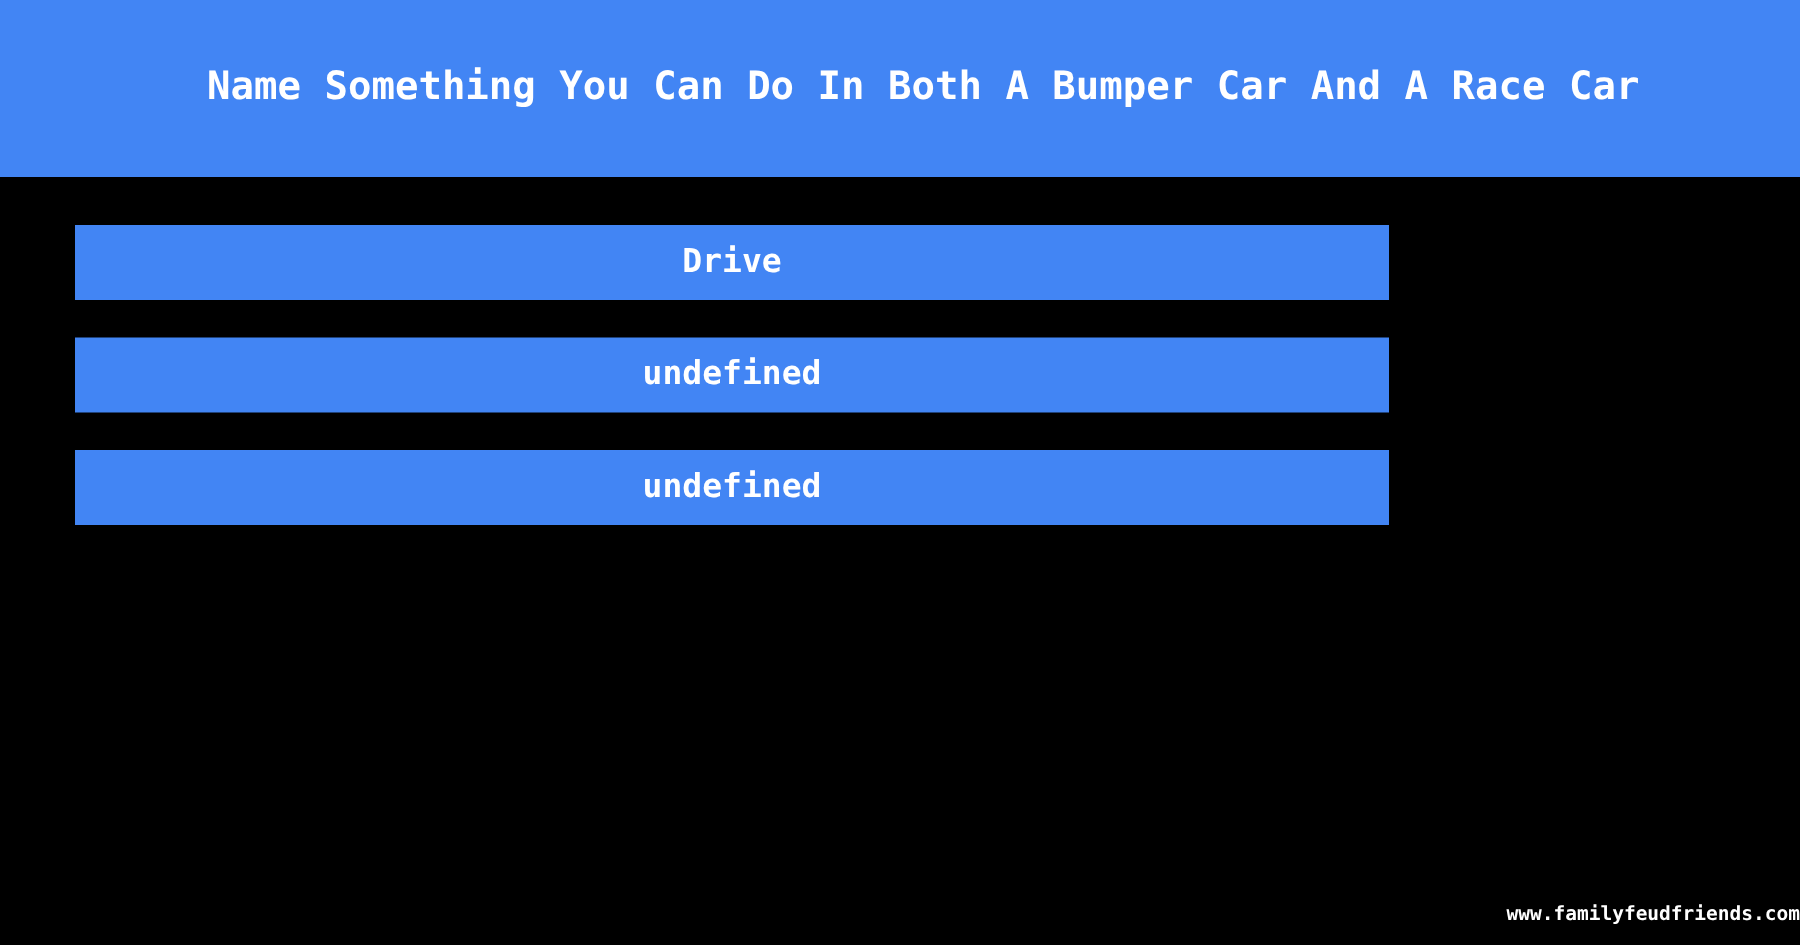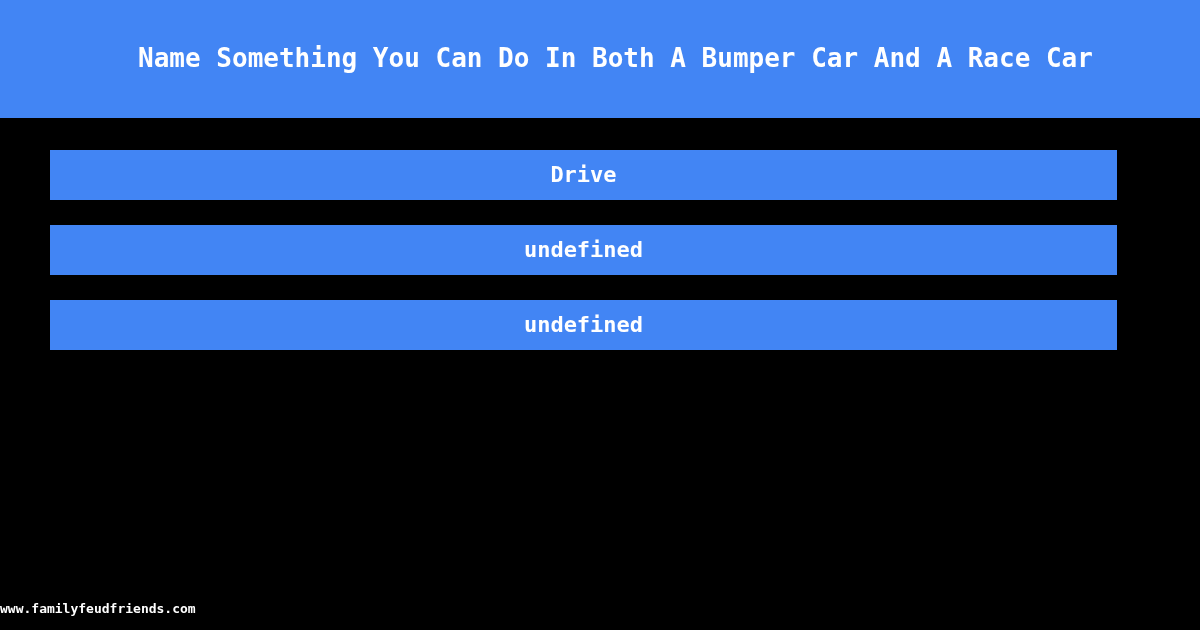--- a/index.html
+++ b/index.html
@@ -49,21 +49,21 @@
   }
 
   
   #answers-list {
     position: absolute;
     left: 50px;
     top: 150px;
     width: 1100px;
   }
   .answer-row {
-    width: 1067px;
+    width: 876px;
     height: 50px;
     background: #4285f4;
     display: flex;
     align-items: center;
     justify-content: center;
     margin-bottom: 25px;
   }
   .answer-row:last-child {
     margin-bottom: 0;
   }
@@ -76,21 +76,21 @@
     line-height: 1;
     white-space: nowrap;
   }
 
   
   #site-footer {
     position: absolute;
     left: 0;
     top: 598px;
     width: 1200px;
-    text-align: left;
+    text-align: right;
   }
   #site-url {
     color: #ffffff;
     font-family: "DejaVu Sans Mono", "Liberation Mono", monospace;
     font-size: 13px;
     font-weight: bold;
     letter-spacing: 0px;
     line-height: 1;
   }
 </style>

